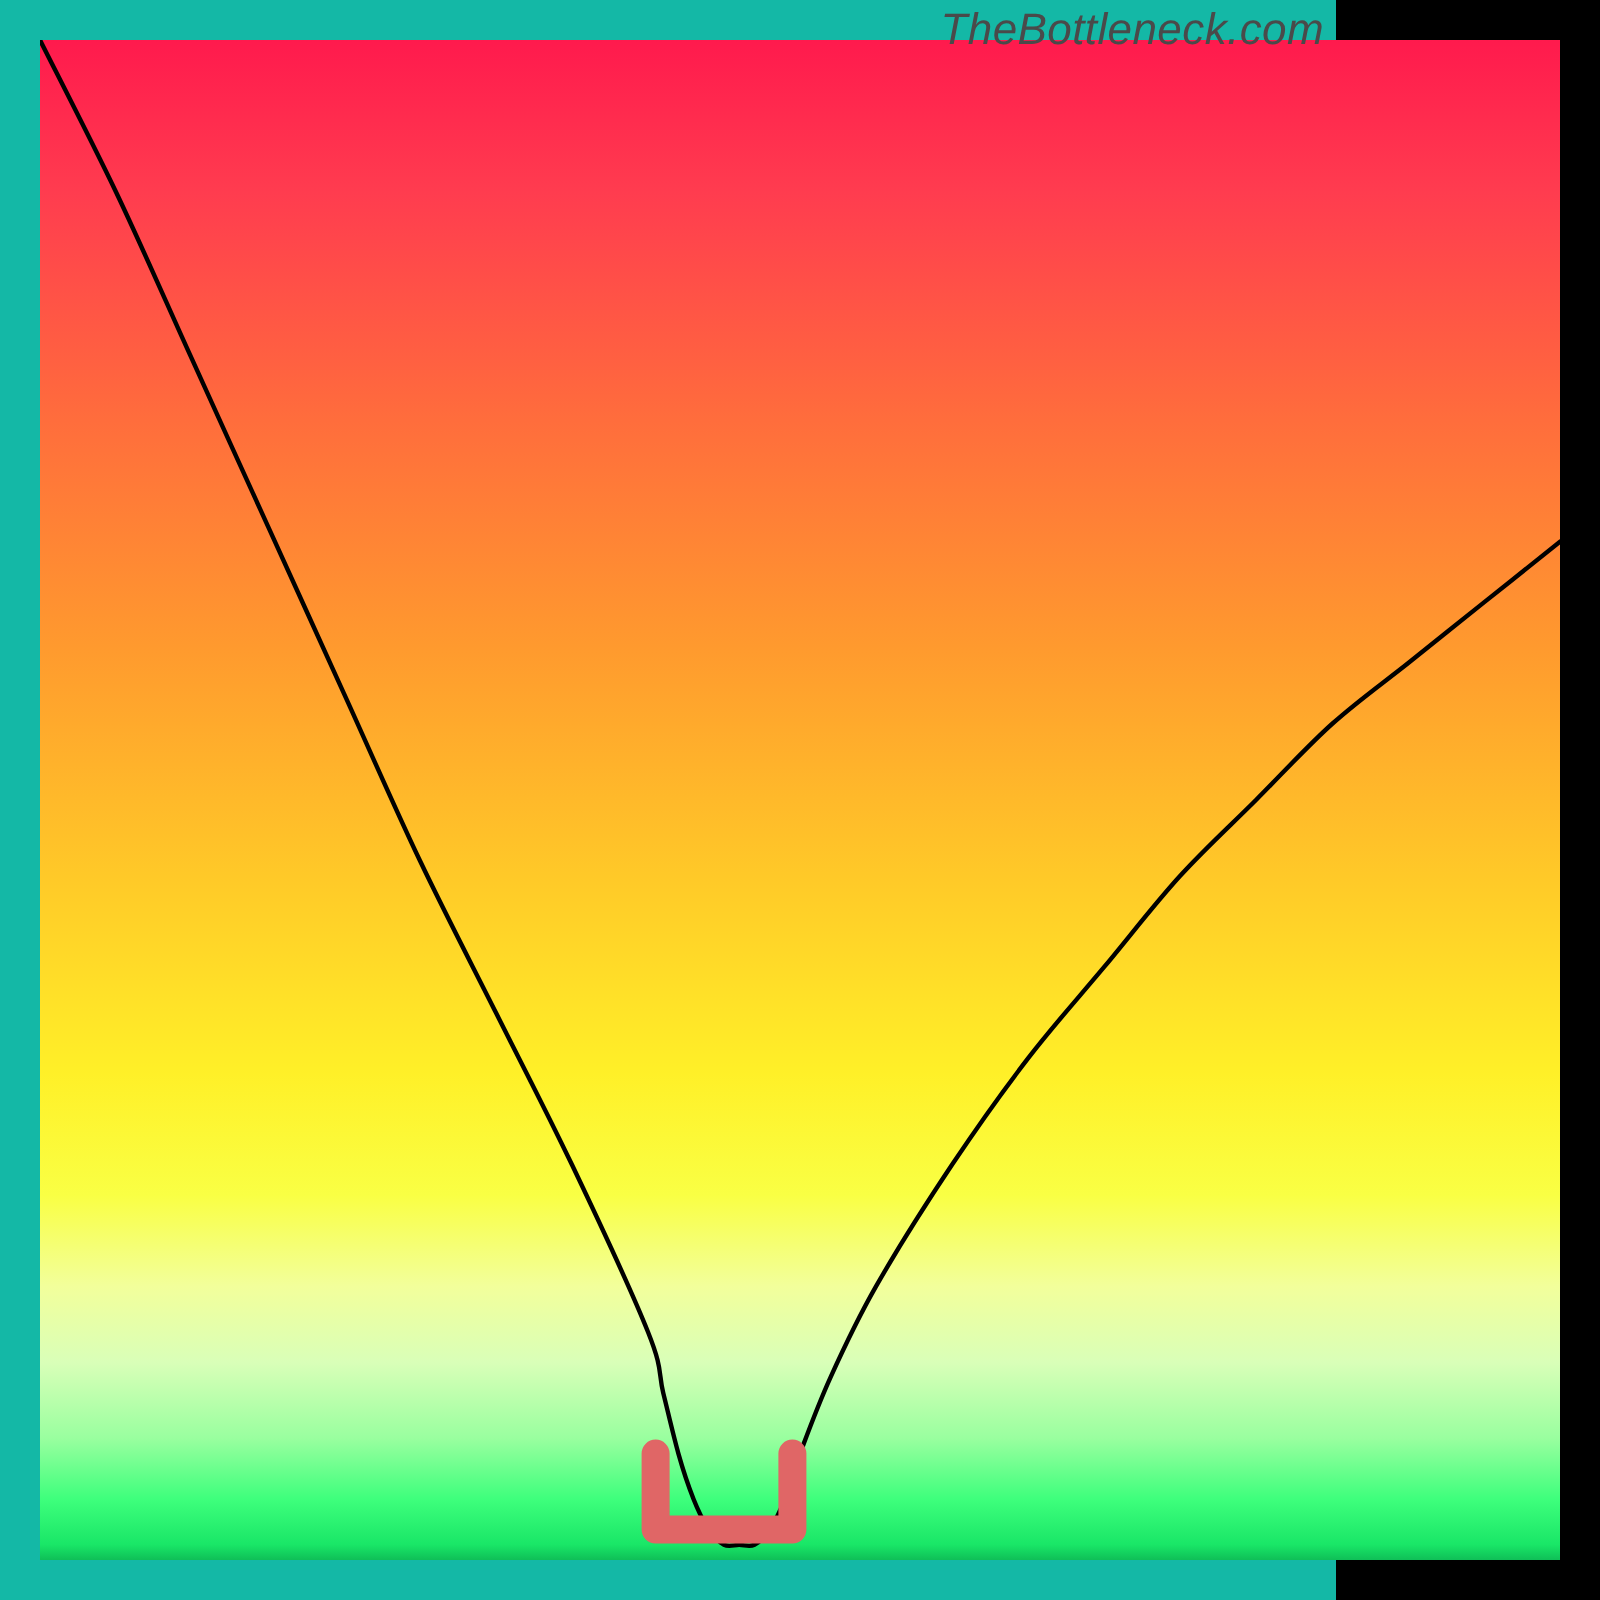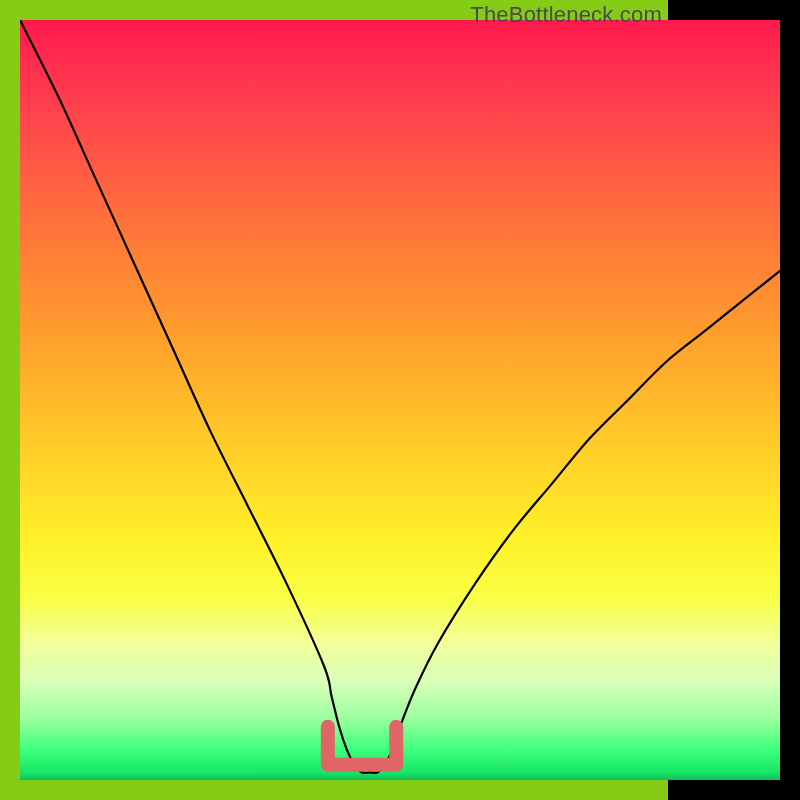--- a/index.html
+++ b/index.html
@@ -8,21 +8,22 @@
     width: 800px;
     height: 800px;
     overflow: hidden;
     background: #000;
     font-family: Arial, Helvetica, sans-serif;
   }
   .frame {
     position: relative;
     width: 668px;
     height: 800px;
-    background: #84cc16;
+    background: #14b8a6;
+    font-style: italic;
   }
   .plot-area {
     position: absolute;
     left: 20px;
     top: 20px;
     width: 760px;
     height: 760px;
     overflow: hidden;
     background: linear-gradient(
       to bottom,

